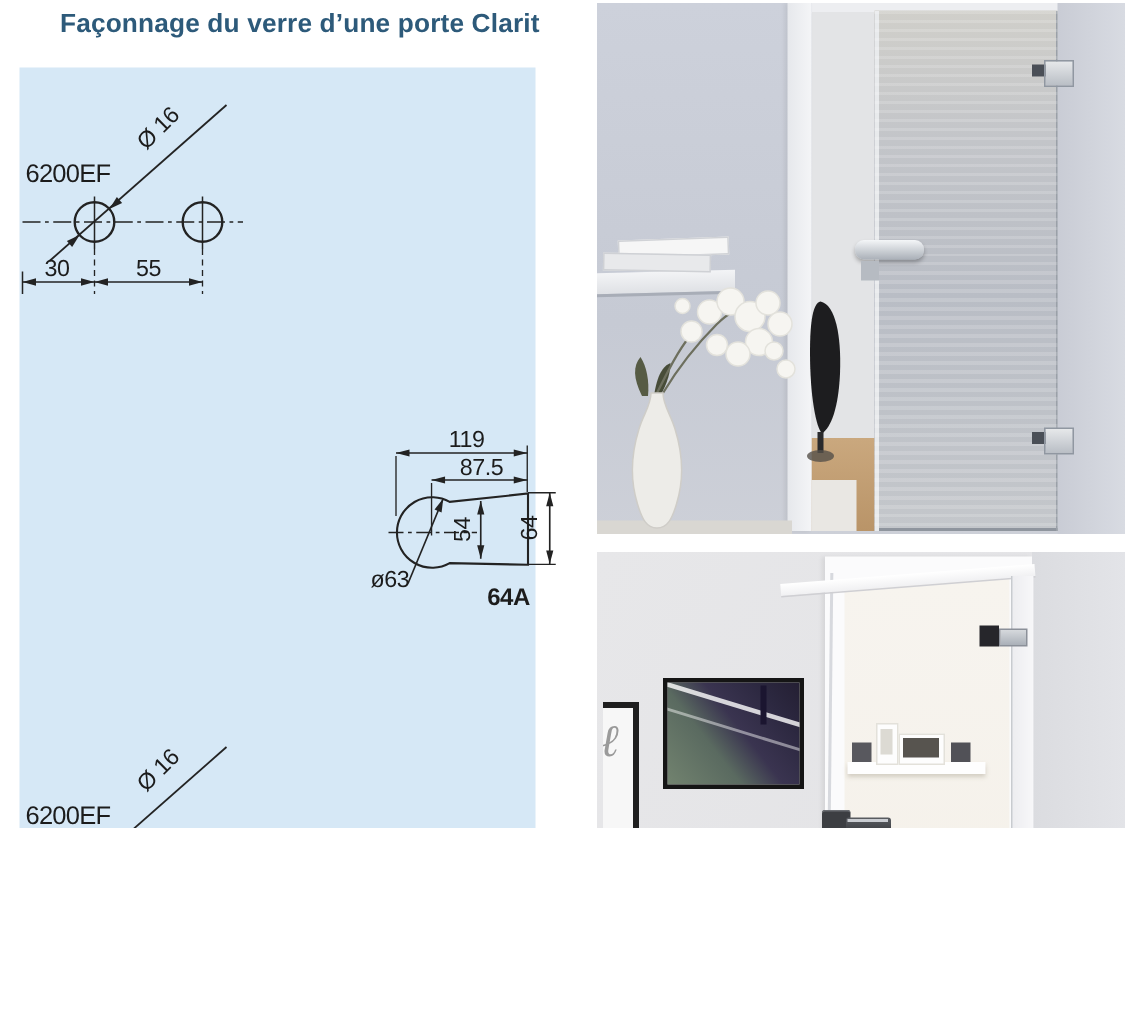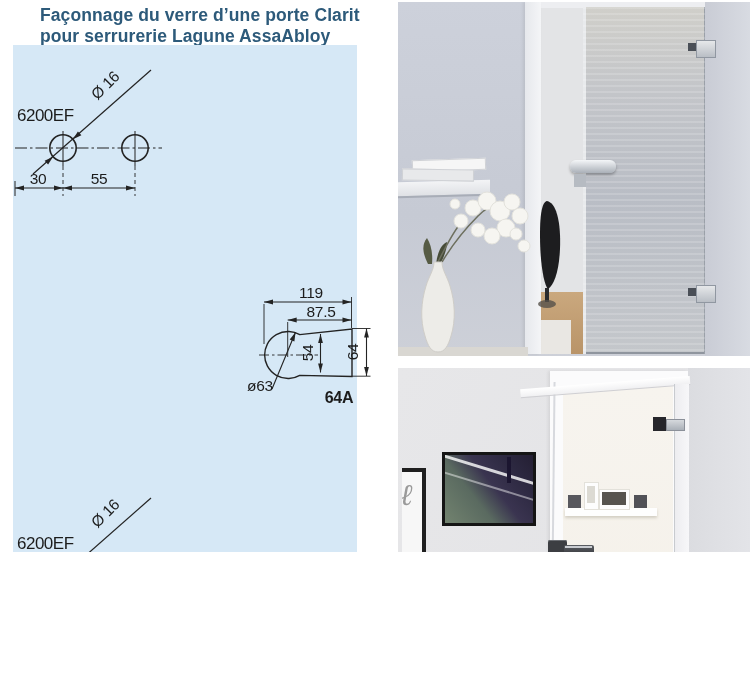--- a/index.html
+++ b/index.html
@@ -95,21 +95,20 @@
   .pb-handle-lever{left:166px;top:177px;width:30px;height:10px;background:linear-gradient(#5a5d62,#3a3c40);border-radius:2px;}
   .pb-handle-lever div{position:absolute;left:1px;top:1px;width:27px;height:2px;background:#c9ccd1;}
 </style>
 </head>
 <body>
 
 <div class="screen">
 
   <div class="abs title">
     <div>Façonnage du verre d’une porte Clarit</div>
-    <div>pour serrurerie Lagune AssaAbloy</div>
   </div>
 
   <div class="abs panel"></div>
 
   <svg class="abs" style="left:10px;top:65px;" width="170" height="140" viewBox="0 0 170 140">
     <text class="part" x="7" y="56">6200EF</text>
     <line class="ln" x1="5" y1="83" x2="152" y2="83" stroke-width="1" stroke-dasharray="12 3 2.5 3"></line>
     <circle class="ln" cx="53" cy="83" r="13.2" stroke-width="1.6"></circle>
     <circle class="ln" cx="125" cy="83" r="13.2" stroke-width="1.6"></circle>
     <line class="ln" x1="53" y1="66" x2="53" y2="101" stroke-width="1"></line>

